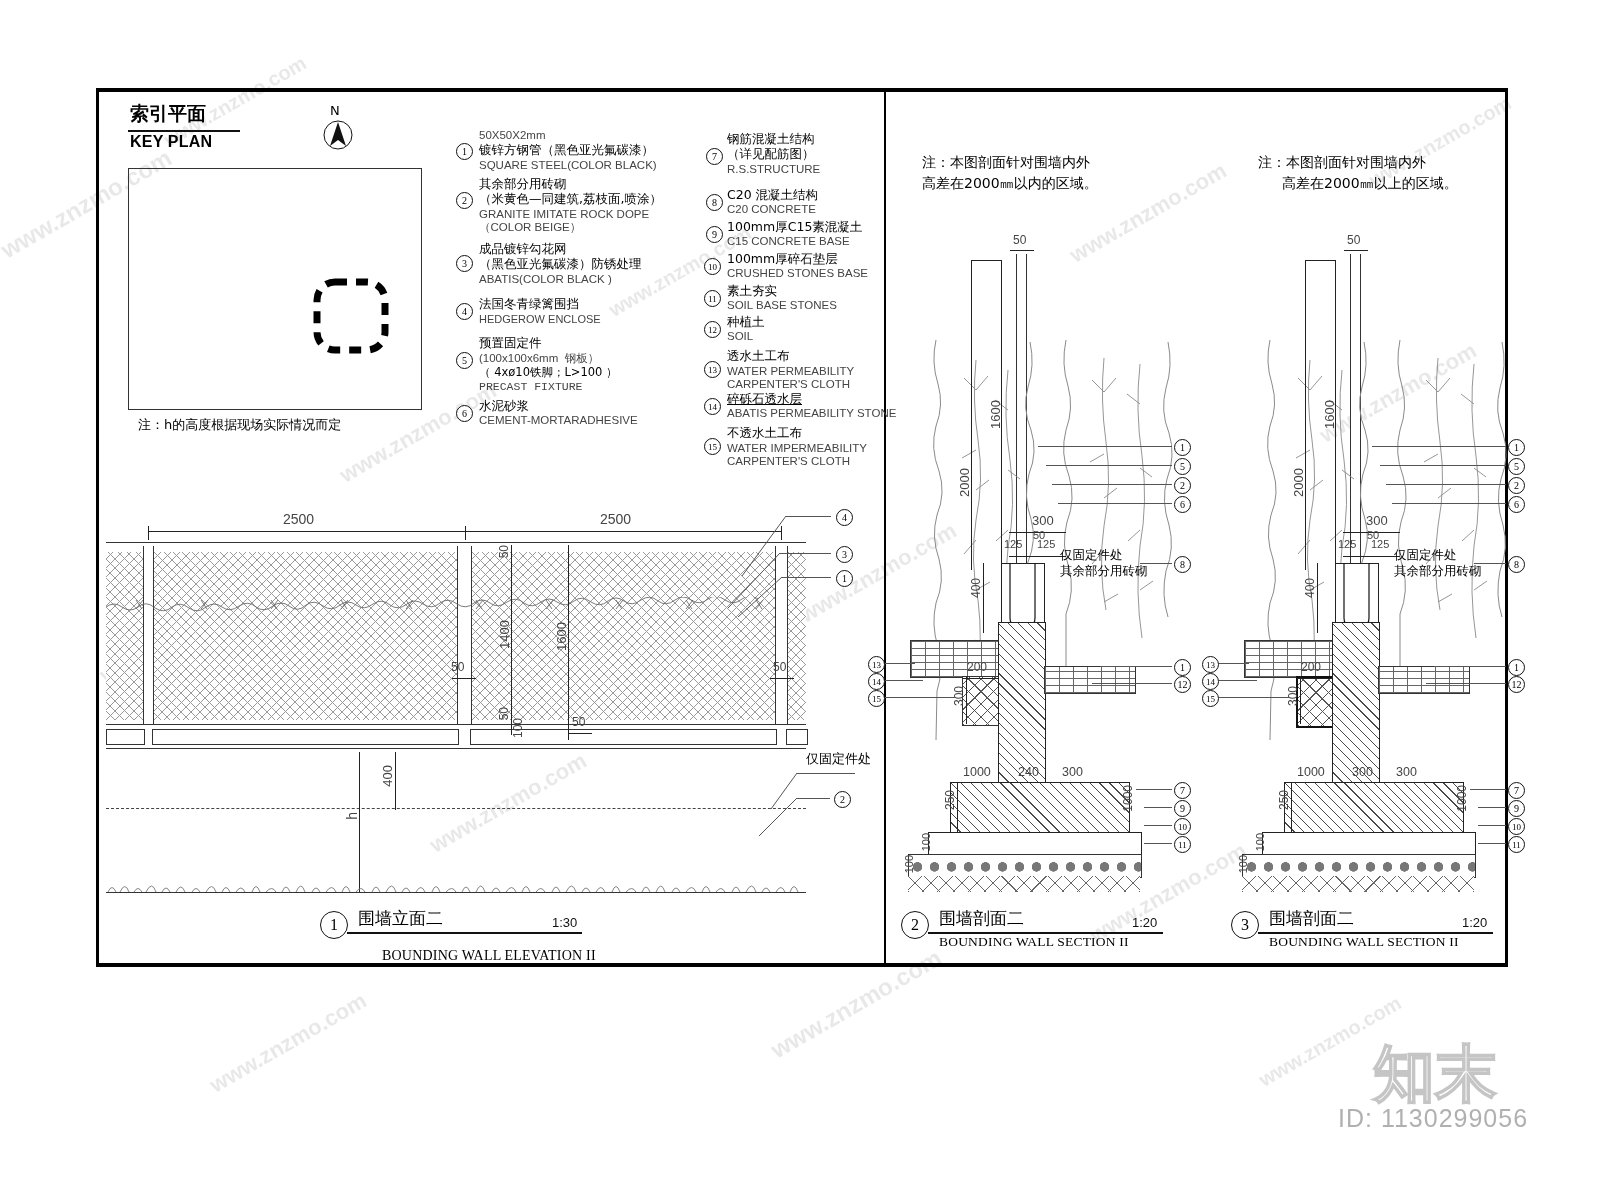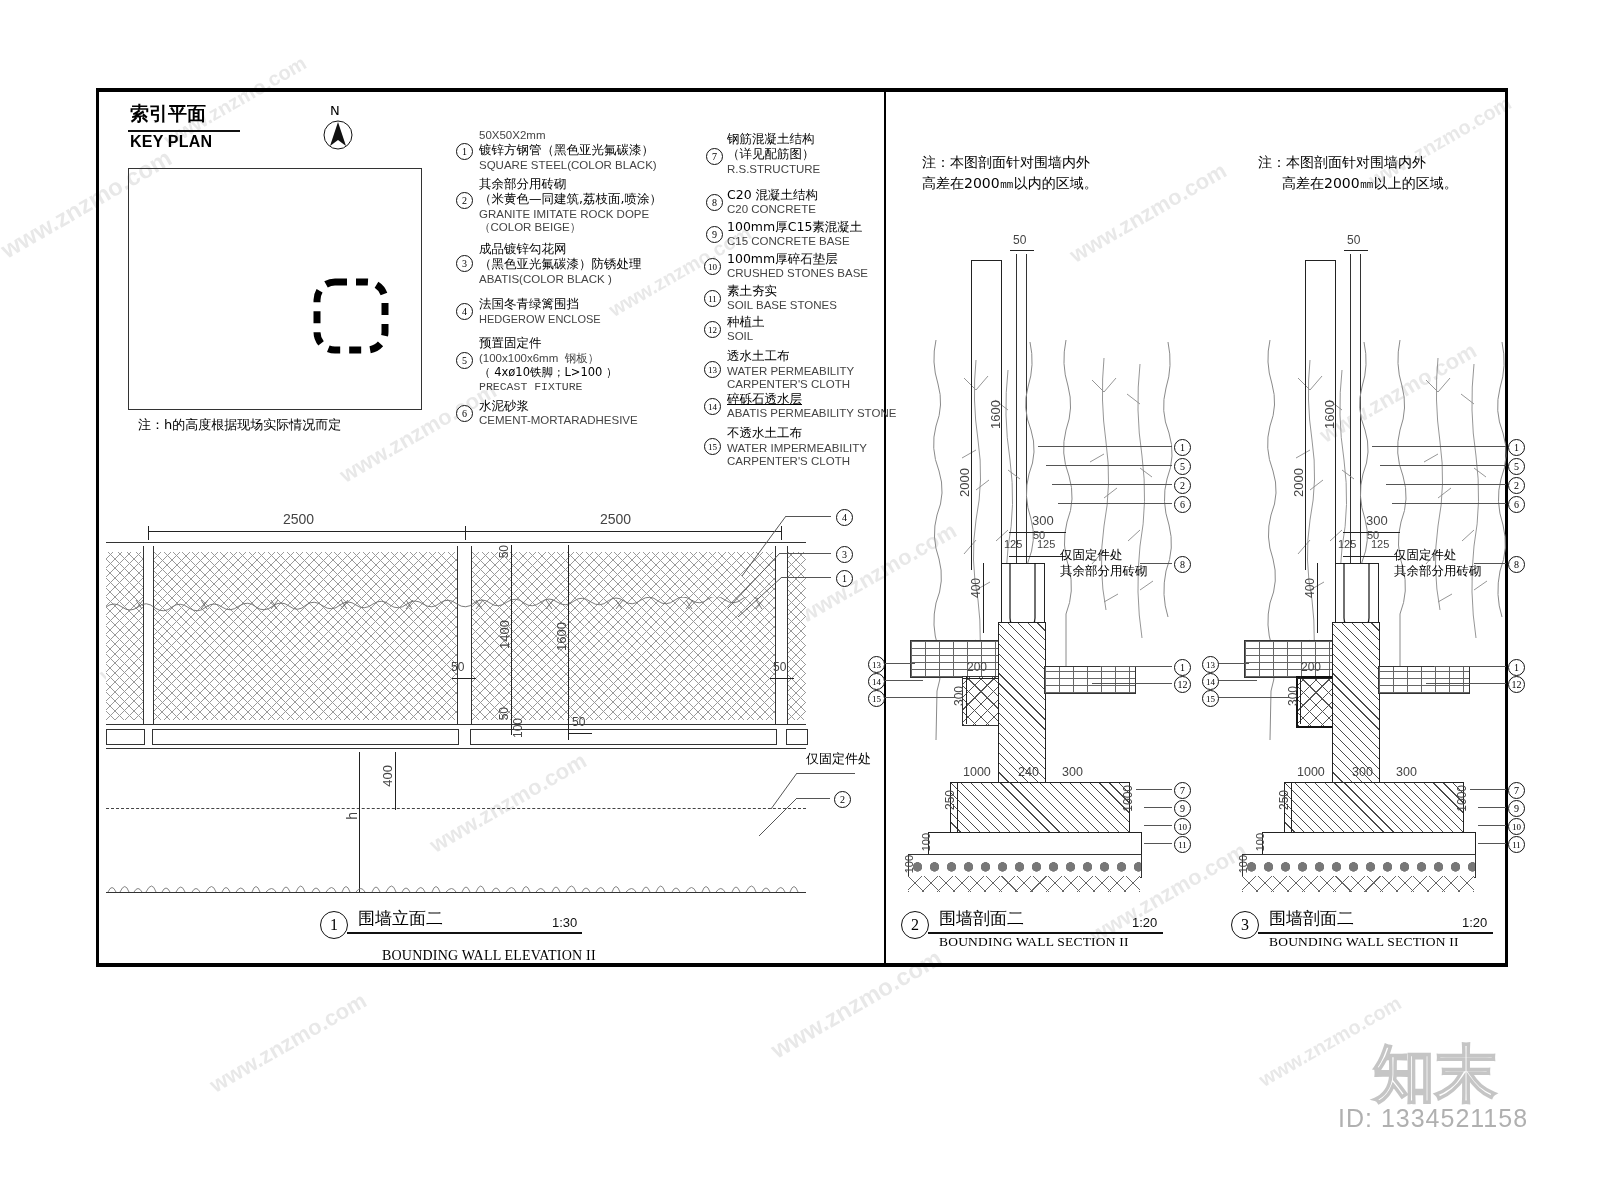--- a/index.html
+++ b/index.html
@@ -619,16 +619,16 @@
         <span>3</span>
       </div>
     <div class="t cn" style="left:1269px;top:909px;font-size:17px;">围墙剖面二</div>
     <div class="t num" style="left:1462px;top:916px;font-size:13px;color:#111;">1:20</div>
     <div class="lnblk" style="left:1258px;top:932px;width:235px;height:1.6px;"></div>
     <div class="t en" style="left:1269px;top:934px;font-size:13.5px;font-family:'Liberation Serif',serif;">BOUNDING WALL SECTION II</div>
   </div>
 
   <div>
     <div class="wmbig" style="left:1373px;top:1032px;font-size:62px;">知末</div>
-    <div class="wmid" style="left:1338px;top:1104px;">ID: 1334521158</div>
+    <div class="wmid" style="left:1338px;top:1104px;">ID: 1130299056</div>
   </div>
 
 </div>
 
 </body></html>

